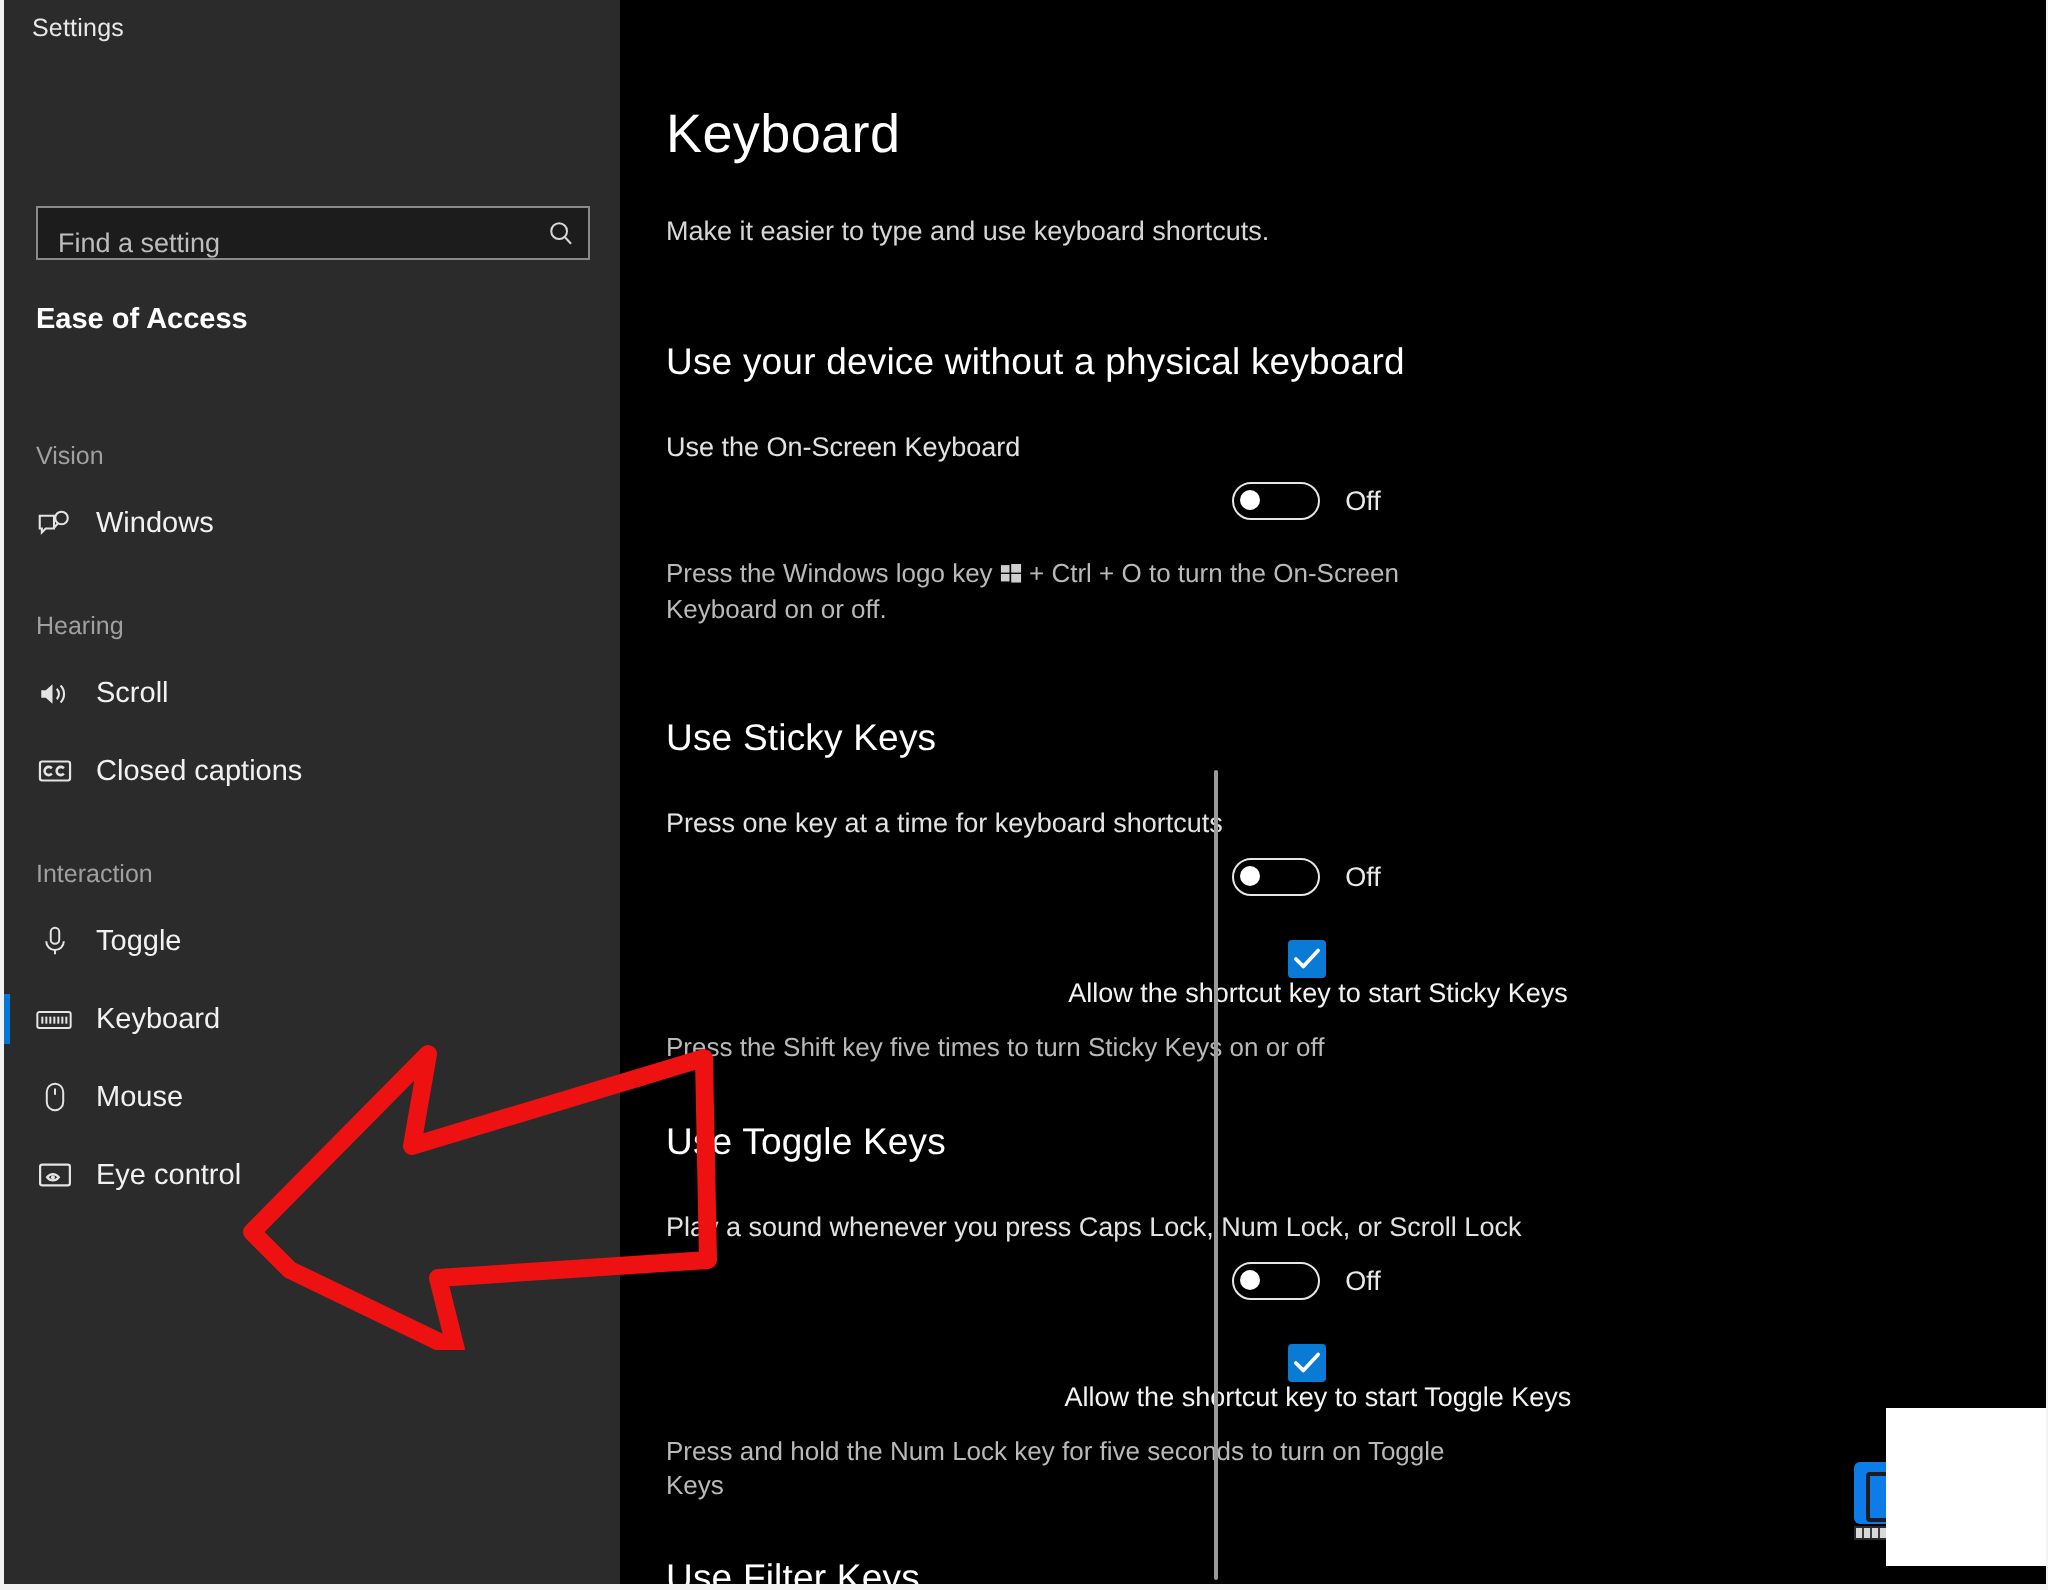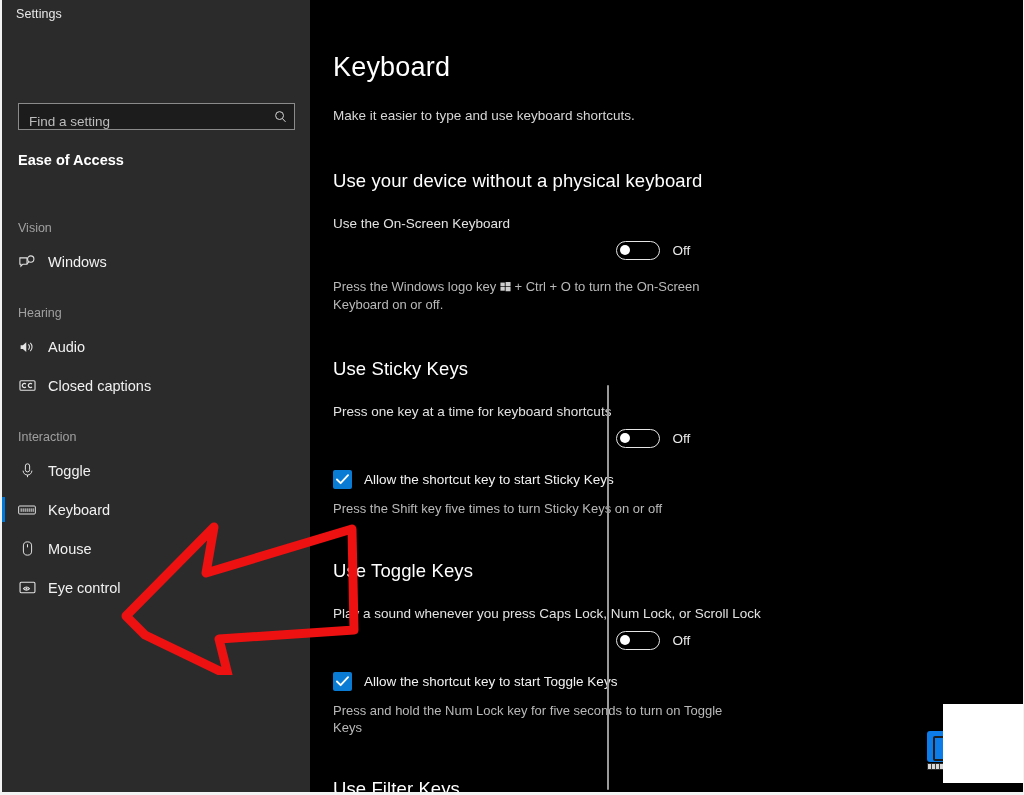--- a/index.html
+++ b/index.html
@@ -261,20 +261,21 @@
   .switch-label {
     font-size: 13.5px;
     color: #e9e9e9;
     margin-left: 13px;
   }
 
   
   .check-row {
     display: flex;
     align-items: center;
+    flex-direction: column;
   }
   .checkbox {
     width: 19px;
     height: 19px;
     border-radius: 2px;
     background: #0a7bd4;
     position: relative;
     flex: none;
     cursor: default;
   }
@@ -382,21 +383,21 @@
 
       <div class="nav-item">
         <span class="accent"></span>
         <span class="ico">
           <svg width="18" height="18" viewBox="0 0 24 24" fill="none" stroke="currentColor" stroke-width="1.4">
             <path d="M3.5 9.5h3L11 5.5v13L6.5 14.5h-3z" fill="currentColor" stroke="none"></path>
             <path d="M13.8 8.6a4.6 4.6 0 0 1 0 6.8"></path>
             <path d="M16.4 6.4a8 8 0 0 1 0 11.2"></path>
           </svg>
         </span>
-        <span class="lbl">Audio</span>
+        <span class="lbl">Scroll</span>
       </div>
 
       <div class="nav-item">
         <span class="accent"></span>
         <span class="ico">
           <svg width="19" height="19" viewBox="0 0 24 24" fill="none" stroke="currentColor" stroke-width="1.4">
             <rect x="2.5" y="6" width="19" height="12" rx="1.4"></rect>
             <path d="M10 10.3a2.6 2.6 0 1 0 0 3.4" stroke-width="1.6"></path>
             <path d="M17.6 10.3a2.6 2.6 0 1 0 0 3.4" stroke-width="1.6"></path>
           </svg>

